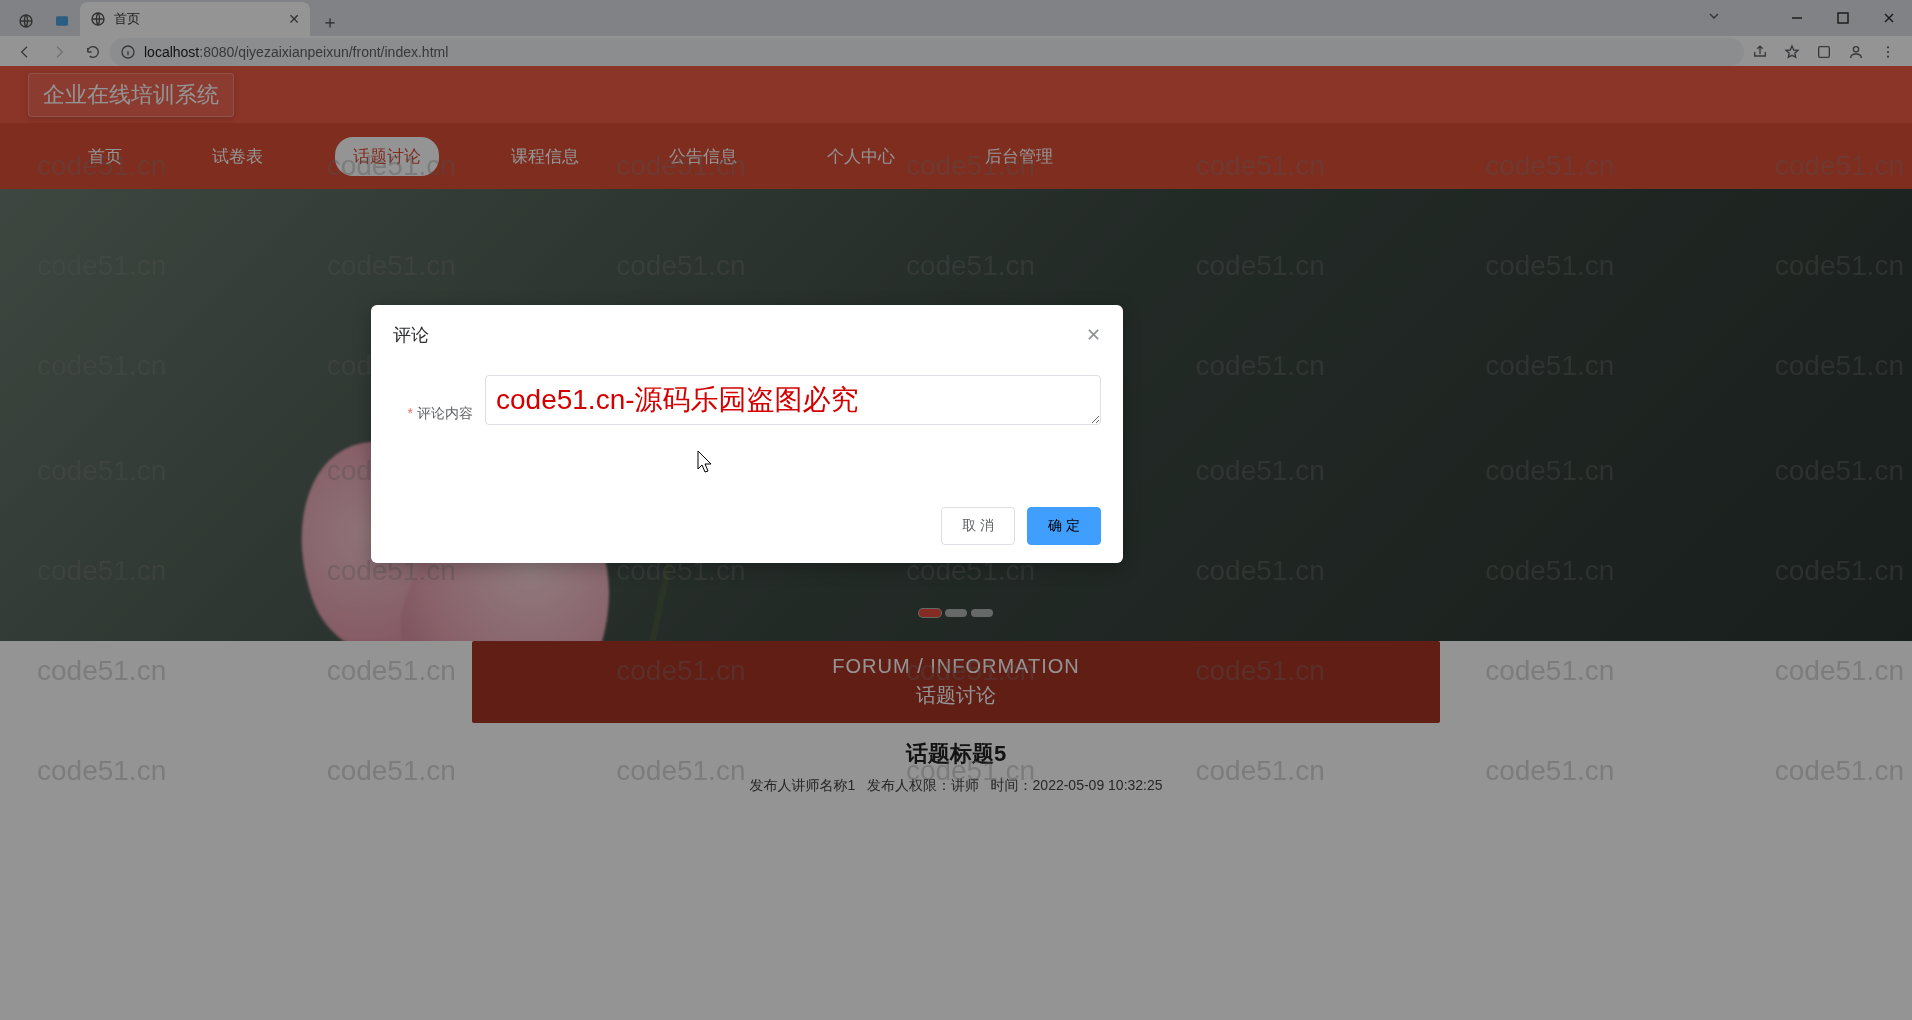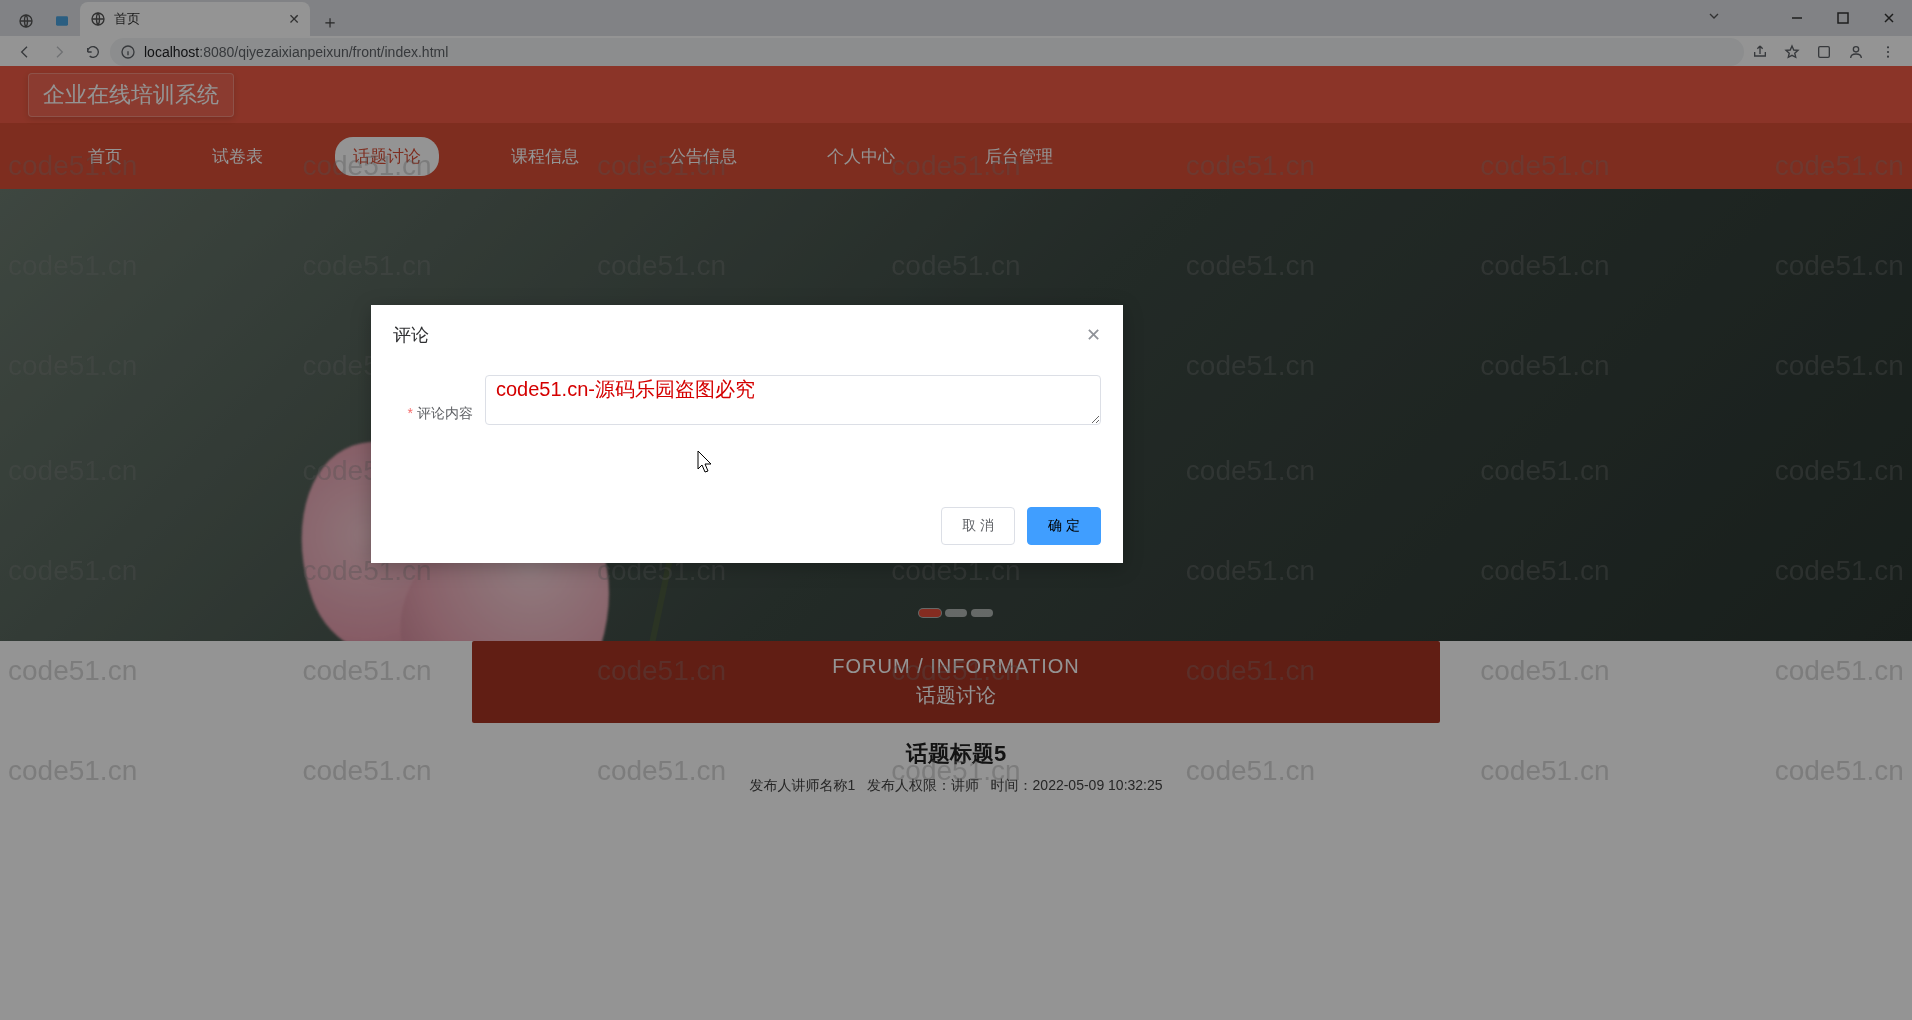--- a/index.html
+++ b/index.html
@@ -2,20 +2,21 @@
 <html><head>
 <meta charset="utf-8">
 <style>
   * { margin:0; padding:0; box-sizing:border-box; }
   html,body { width:1912px; height:1020px; font-family:"Microsoft YaHei",Arial,sans-serif; overflow:hidden; background:#fff; }
 
   
   .watermark {
     position:absolute; inset:0; pointer-events:none; z-index:50;
     background-image:repeating-linear-gradient(transparent 0 0); 
+    margin-left:29px;
   }
   .wm-row { position:absolute; left:0; width:100%; display:flex; justify-content:space-between; padding:0 8px; color:rgba(80,80,80,0.35); font-size:28px; font-family:Arial,sans-serif; }
 
   
   .browser-top { height:66px; background:#dfe1e5; position:relative; }
   .tab-strip { height:36px; display:flex; align-items:flex-end; padding-left:8px; background:#dee1e6; }
   .tab-pinned { width:36px; height:30px; display:flex; align-items:center; justify-content:center; color:#444; }
   .svg16 { width:16px; height:16px; display:block; }
   .tab-active { background:#fff; height:34px; border-radius:8px 8px 0 0; display:flex; align-items:center; padding:0 10px; min-width:230px; gap:8px; color:#333; font-size:13px; }
   .tab-close { margin-left:auto; color:#555; font-size:14px; cursor:pointer; }
@@ -54,32 +55,32 @@
   .section-hdr .cn { font-size:20px; margin-top:4px; }
 
   .post { text-align:center; padding:16px 0 0; color:#222; }
   .post-title { font-size:22px; font-weight:700; }
   .post-meta { font-size:14px; color:#444; margin-top:8px; }
 
   
   .overlay { position:absolute; inset:0; background:rgba(0,0,0,0.42); z-index:40; }
   .dialog {
     position:absolute; z-index:60; left:371px; top:305px; width:752px; height:258px;
-    background:#fff; border-radius:0; box-shadow:0 4px 18px rgba(0,0,0,0.25);
+    background:#fff; border-radius:6px; box-shadow:0 4px 18px rgba(0,0,0,0.25);
     display:flex; flex-direction:column;
   }
   .dlg-head { padding:18px 22px 10px; font-size:18px; color:#303133; display:flex; align-items:center; }
   .dlg-close { margin-left:auto; color:#909399; font-size:18px; cursor:pointer; }
   .dlg-body { padding:18px 22px 0; display:flex; align-items:flex-start; }
   .dlg-label { width:92px; text-align:right; padding-right:12px; font-size:14px; color:#606266; padding-top:6px;margin-top:24px; }
   .dlg-label .req { color:#f56c6c; margin-right:4px; }
   .dlg-input { flex:1; }
   .dlg-input textarea {
     width:100%; height:50px; resize:both; border:1px solid #dcdfe6; border-radius:4px;
-    padding:0 10px; font-size:20px; color:#d40000; font-family:inherit; line-height:1.3;
+    padding:6px 10px; font-size:28px; color:#d40000; font-family:inherit; line-height:1.3;
   }
   .dlg-foot { margin-top:auto; padding:18px 22px; display:flex; justify-content:flex-end; gap:12px; }
   .btn { height:38px; padding:12px 20px; border-radius:4px; font-size:14px; display:inline-flex; align-items:center; justify-content:center; cursor:pointer; border:1px solid #dcdfe6; background:#fff; color:#606266; }
   .btn.primary { background:#409eff; border-color:#409eff; color:#000000; }
 
   .cursor { position:absolute; z-index:80; left:697px; top:450px; }
 </style>
 </head>
 <body>
 

